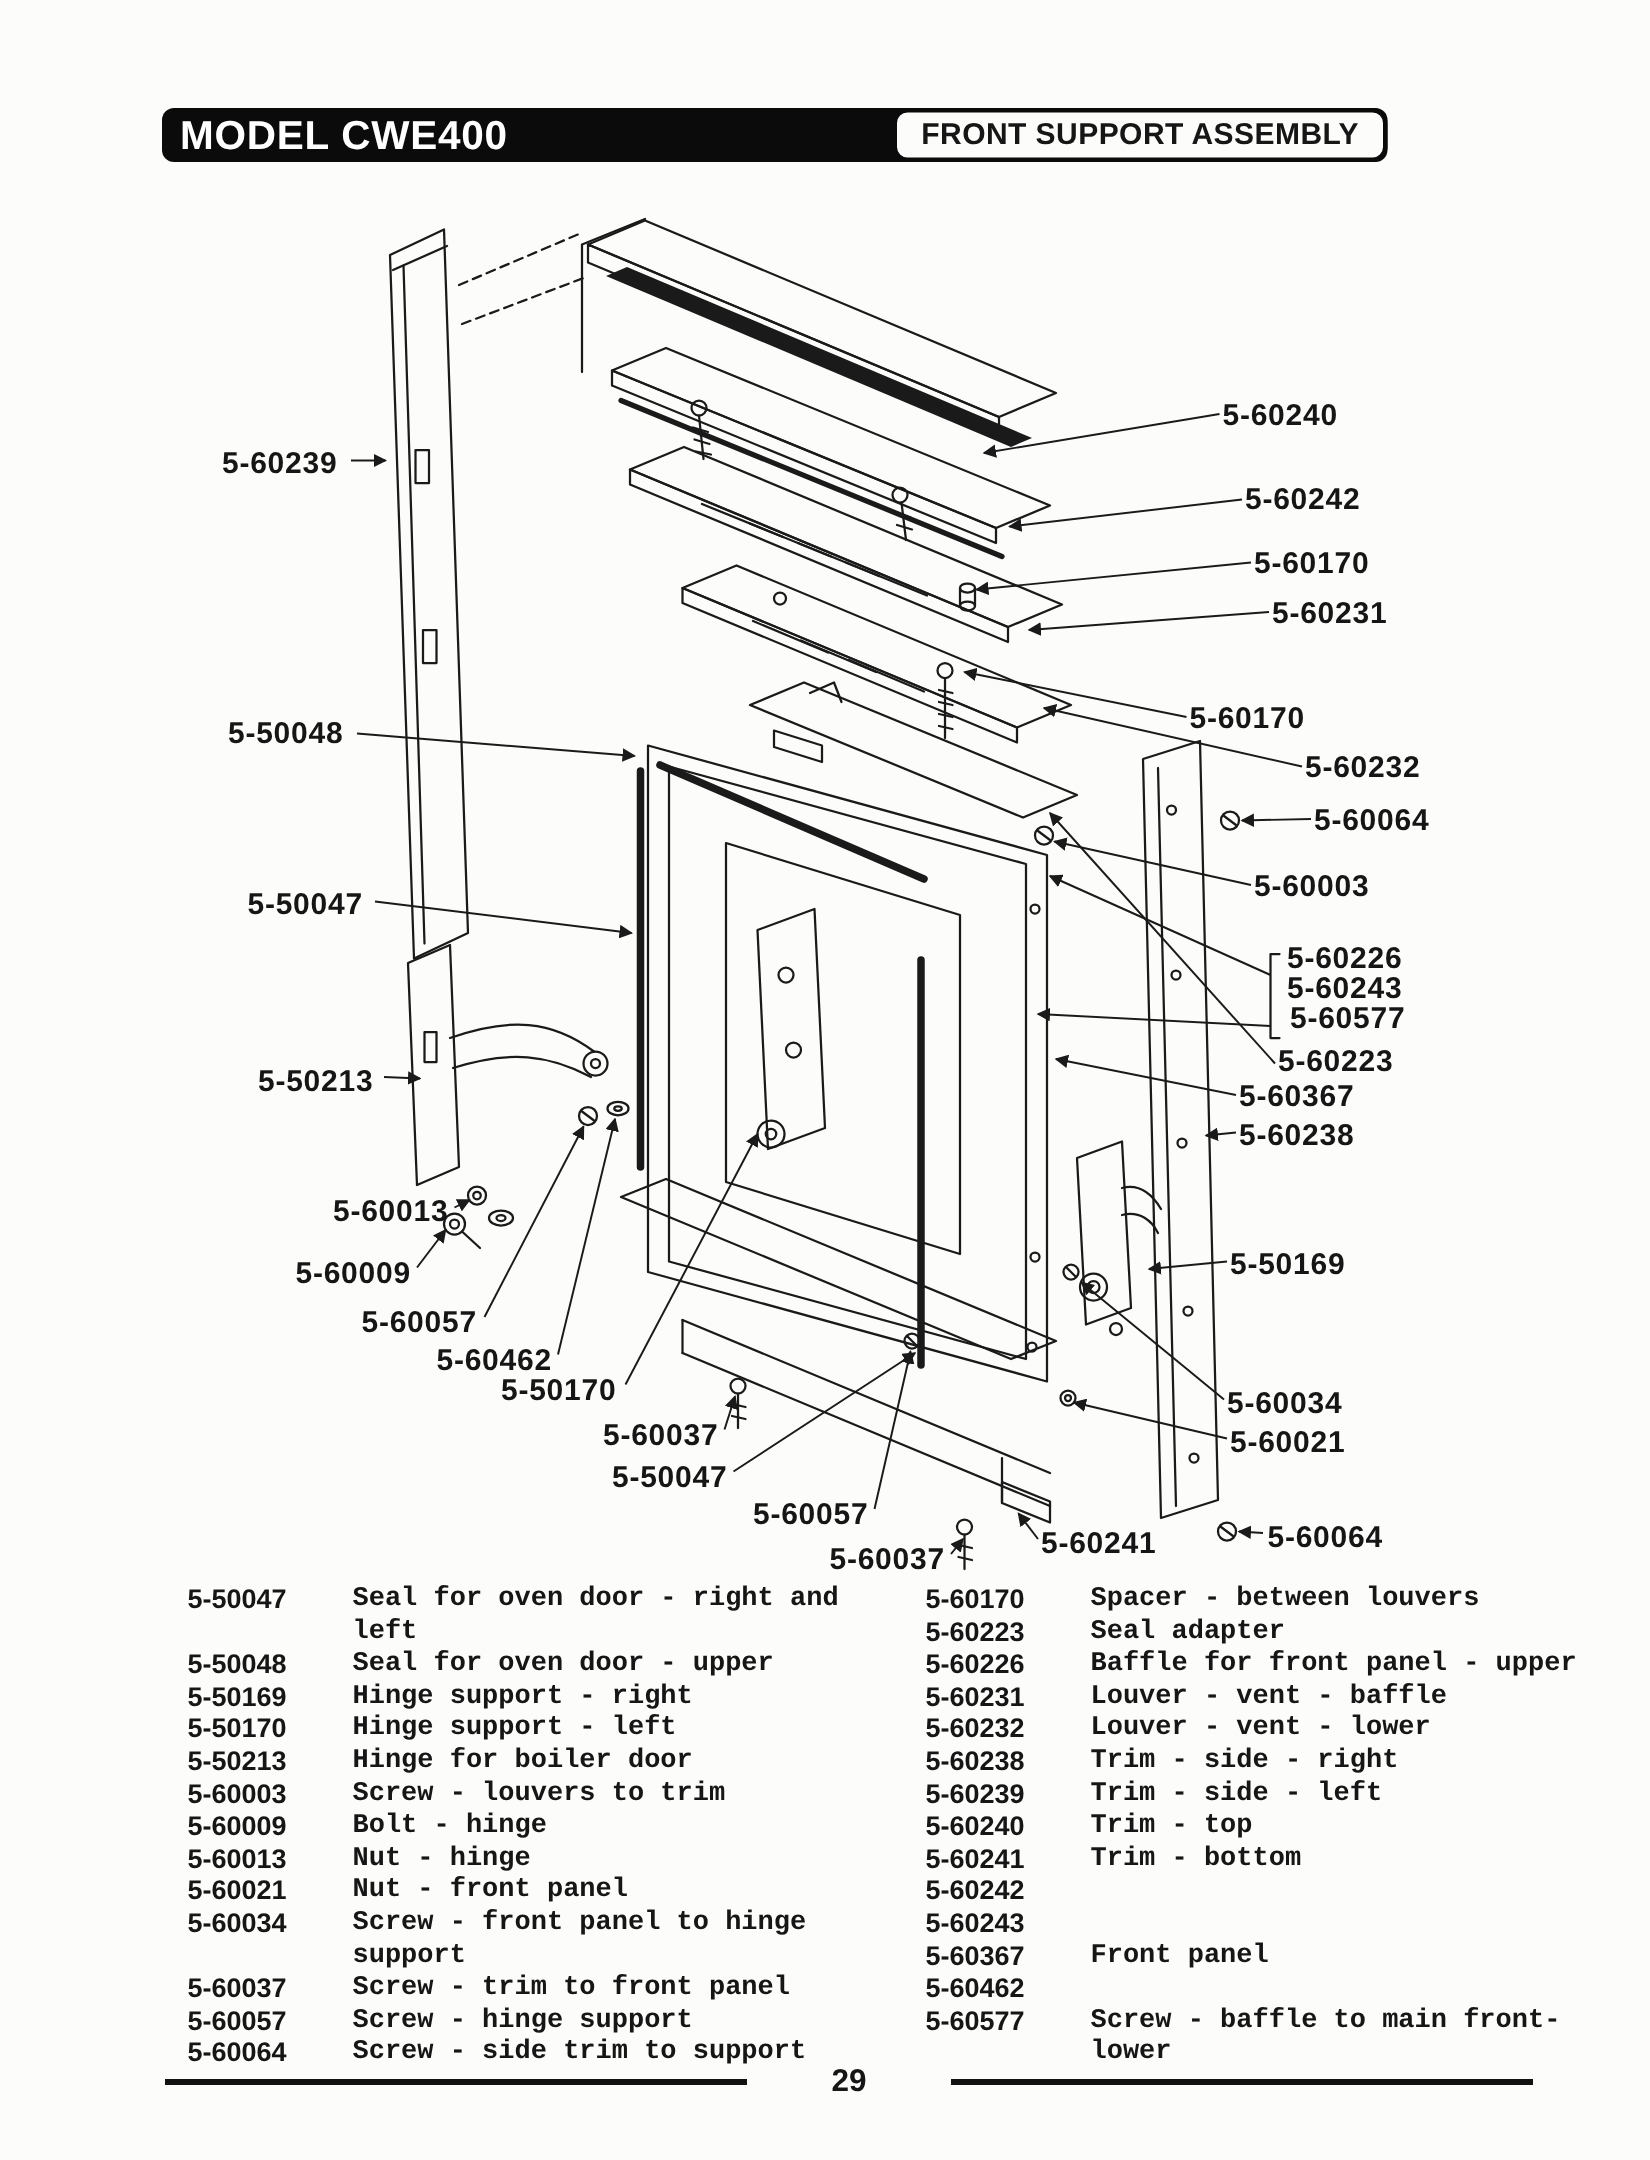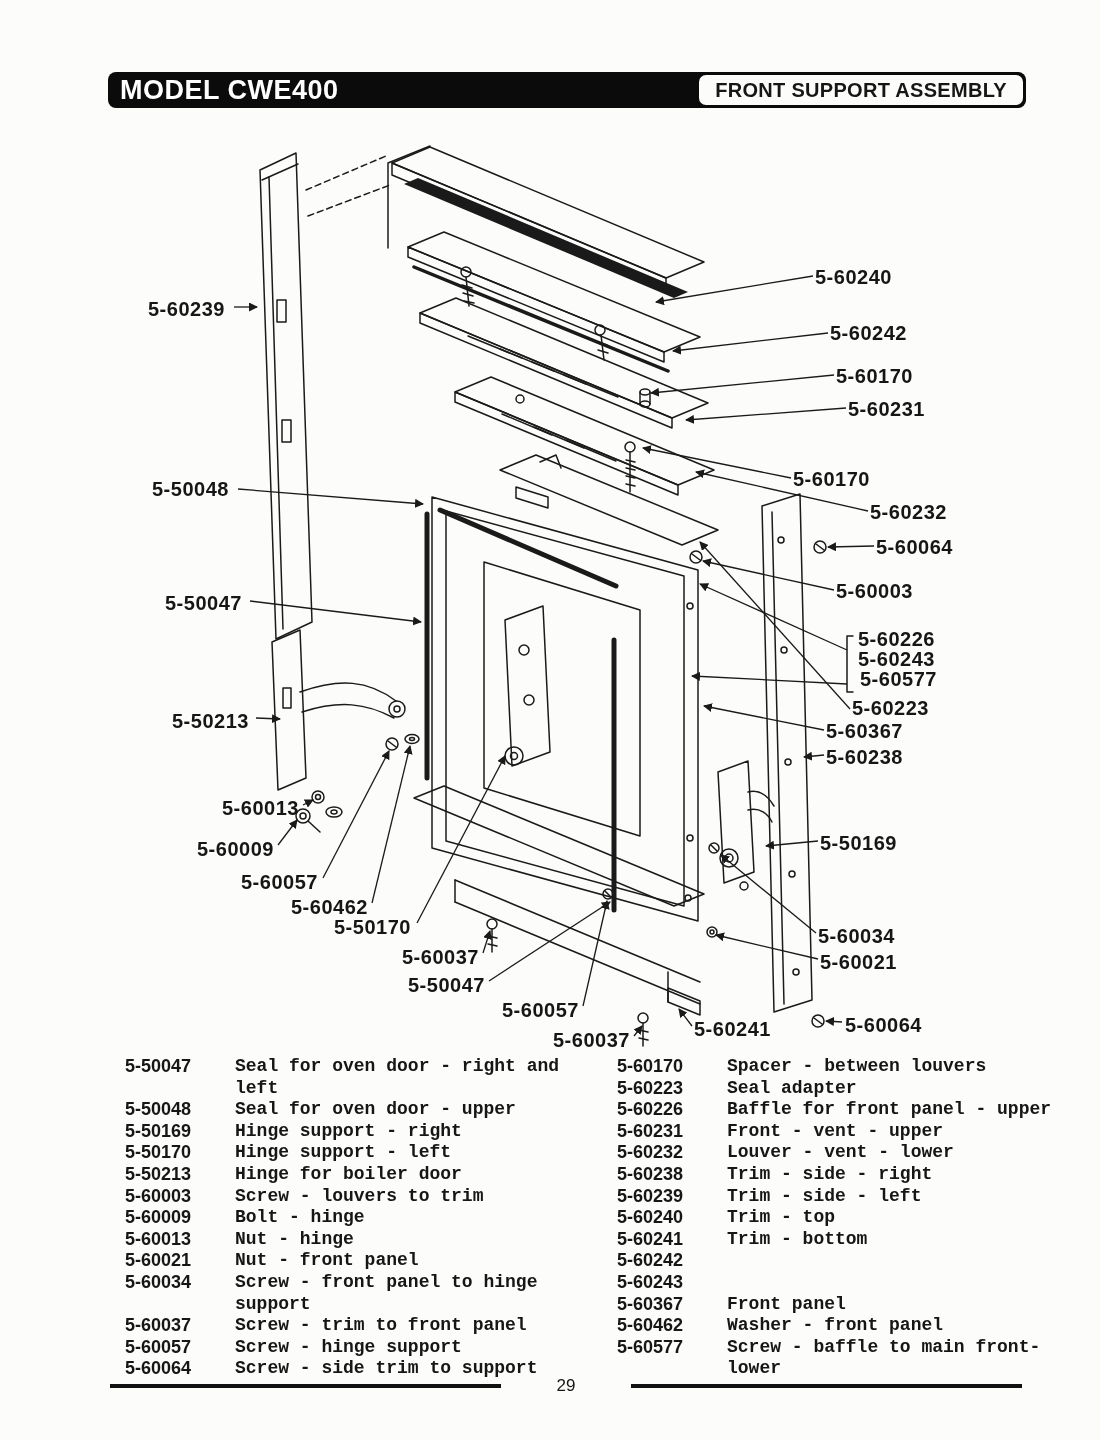--- a/index.html
+++ b/index.html
@@ -1,20 +1,20 @@
 <!DOCTYPE html>
 <html><head>
 <meta charset="utf-8">
 <style>
   html,body{margin:0;padding:0;background:#e8e8e4;}
   .page{position:relative;width:1100px;height:1440px;background:#fcfcfa;
         font-family:"Liberation Sans",sans-serif;color:#161616;overflow:hidden;margin:0 auto;}
 
   
-  .header-bar{position:absolute;left:108px;top:72px;width:918px;height:36px;background:#0b0b0b;
+  .header-bar{position:absolute;left:108px;top:72px;width:817px;height:36px;background:#0b0b0b;
               border-radius:8px;display:flex;align-items:center;justify-content:space-between;}
   .model{color:#fff;font-weight:bold;font-size:27px;letter-spacing:.5px;padding-left:12px;white-space:nowrap;}
   .title-box{background:#fcfcfa;border:3px solid #0b0b0b;border-radius:10px;height:36px;box-sizing:border-box;
              display:flex;align-items:center;padding:0 16px;font-weight:bold;font-size:20px;
              letter-spacing:.3px;white-space:nowrap;}
 
   
   .diagram{position:absolute;inset:0;}
   .diagram svg{position:absolute;left:0;top:0;}
   .co{position:absolute;font-size:20px;font-weight:bold;letter-spacing:.5px;white-space:nowrap;}
@@ -24,21 +24,21 @@
   .pcol{position:absolute;top:0;}
   .pcol.left{left:125px;width:470px;}
   .pcol.right{left:617px;width:470px;}
   .part-row{display:flex;}
   .part-no{flex:0 0 110px;}
   .part-desc{flex:1;white-space:pre-line;font-family:Liberation Mono, monospace;}
 
   
   .footer{position:absolute;left:110px;top:1376px;width:912px;display:flex;align-items:center;}
   .rule{height:4px;background:#111;flex:1;}
-  .pagenum{font-weight:normal;font-size:17px;padding:0 56px;text-align:center;}
+  .pagenum{font-weight:bold;font-size:21px;padding:0 56px;text-align:center;}
 </style>
 </head>
 <body>
 
 <div class="page">
 
   <div class="header-bar">
     <span class="model">MODEL CWE400</span>
     <span class="title-box">FRONT SUPPORT ASSEMBLY</span>
   </div>
@@ -324,21 +324,21 @@
       <div class="part-row">
           <span class="part-no">5-60223</span>
           <span class="part-desc">Seal adapter</span>
         </div>
       <div class="part-row">
           <span class="part-no">5-60226</span>
           <span class="part-desc">Baffle for front panel - upper</span>
         </div>
       <div class="part-row">
           <span class="part-no">5-60231</span>
-          <span class="part-desc">Front - vent - upper</span>
+          <span class="part-desc">Louver - vent - baffle</span>
         </div>
       <div class="part-row">
           <span class="part-no">5-60232</span>
           <span class="part-desc">Louver - vent - lower</span>
         </div>
       <div class="part-row">
           <span class="part-no">5-60238</span>
           <span class="part-desc">Trim - side - right</span>
         </div>
       <div class="part-row">
@@ -358,21 +358,20 @@
         </div>
       <div class="part-row">
           <span class="part-no">5-60243</span>
         </div>
       <div class="part-row">
           <span class="part-no">5-60367</span>
           <span class="part-desc">Front panel</span>
         </div>
       <div class="part-row">
           <span class="part-no">5-60462</span>
-          <span class="part-desc">Washer - front panel</span>
         </div>
       <div class="part-row">
           <span class="part-no">5-60577</span>
           <span class="part-desc">Screw - baffle to main front-lower</span>
         </div>
     </div>
   </div>
 
   <div class="footer">
     <div class="rule"></div>

